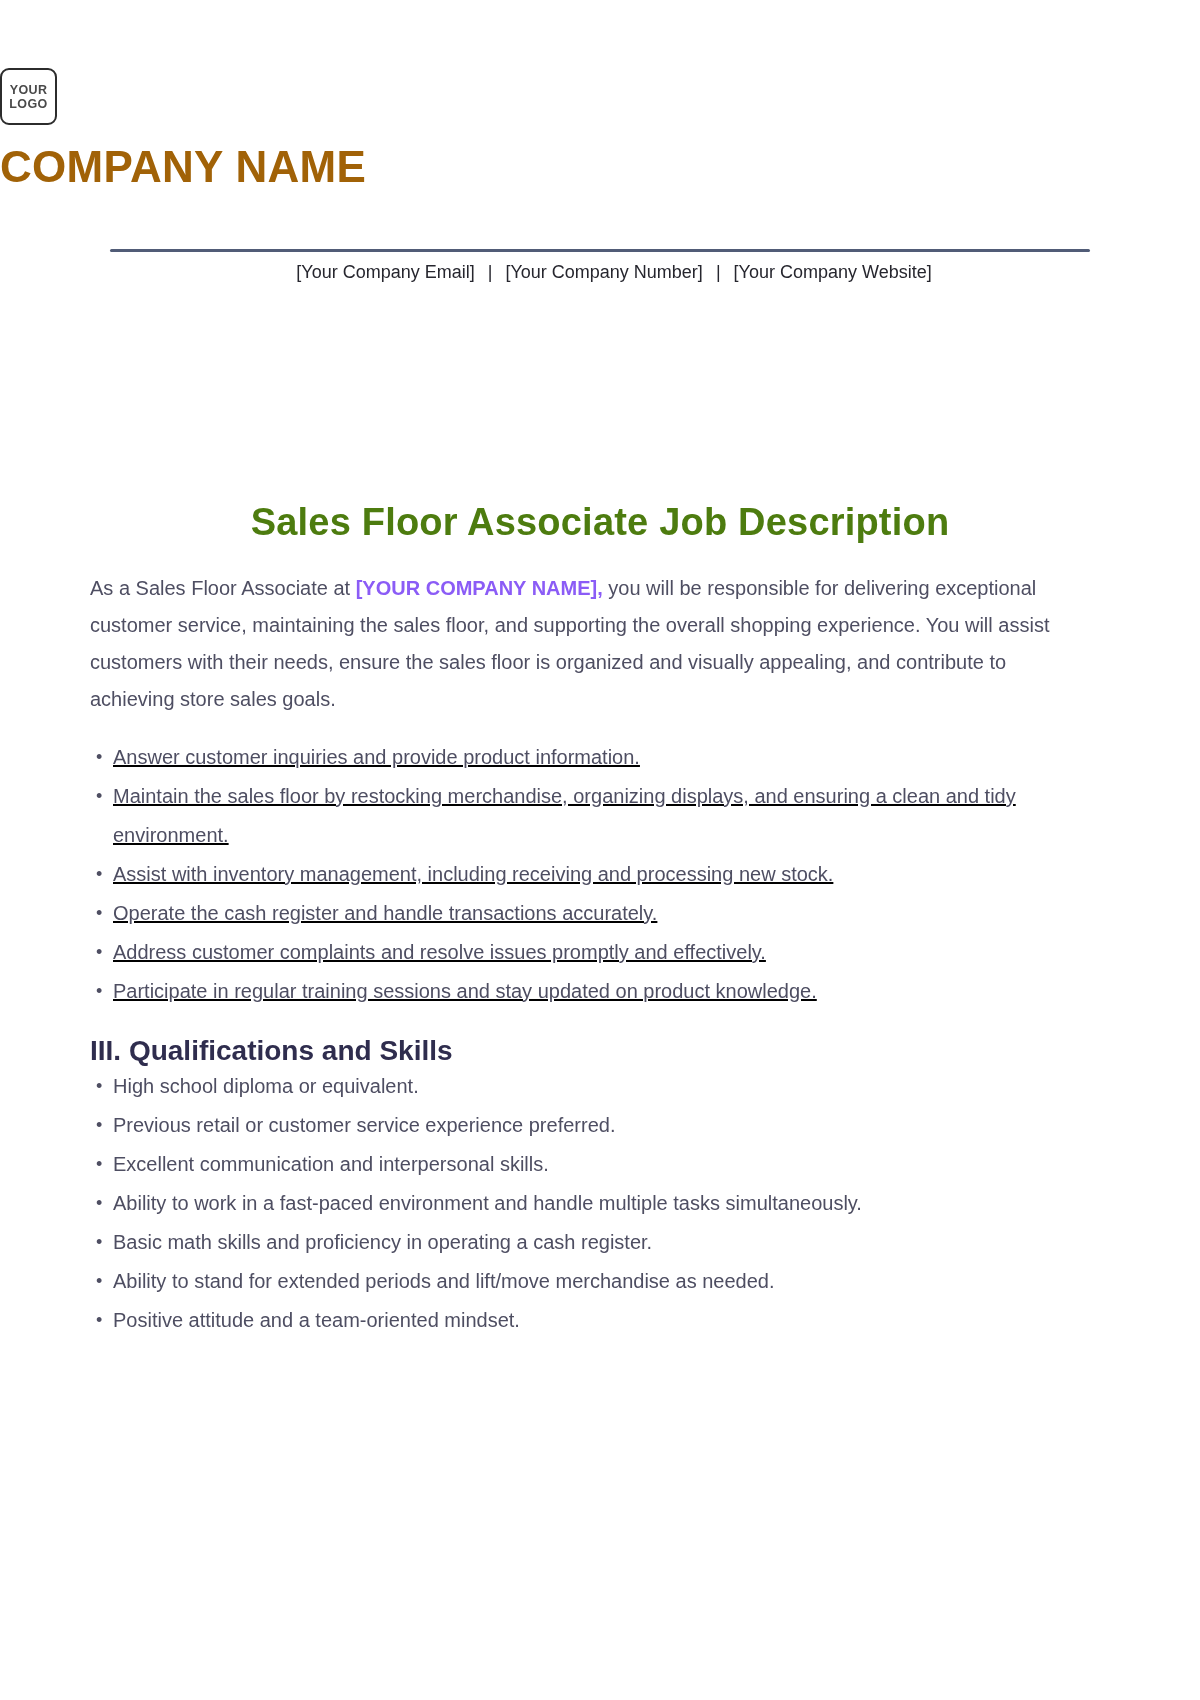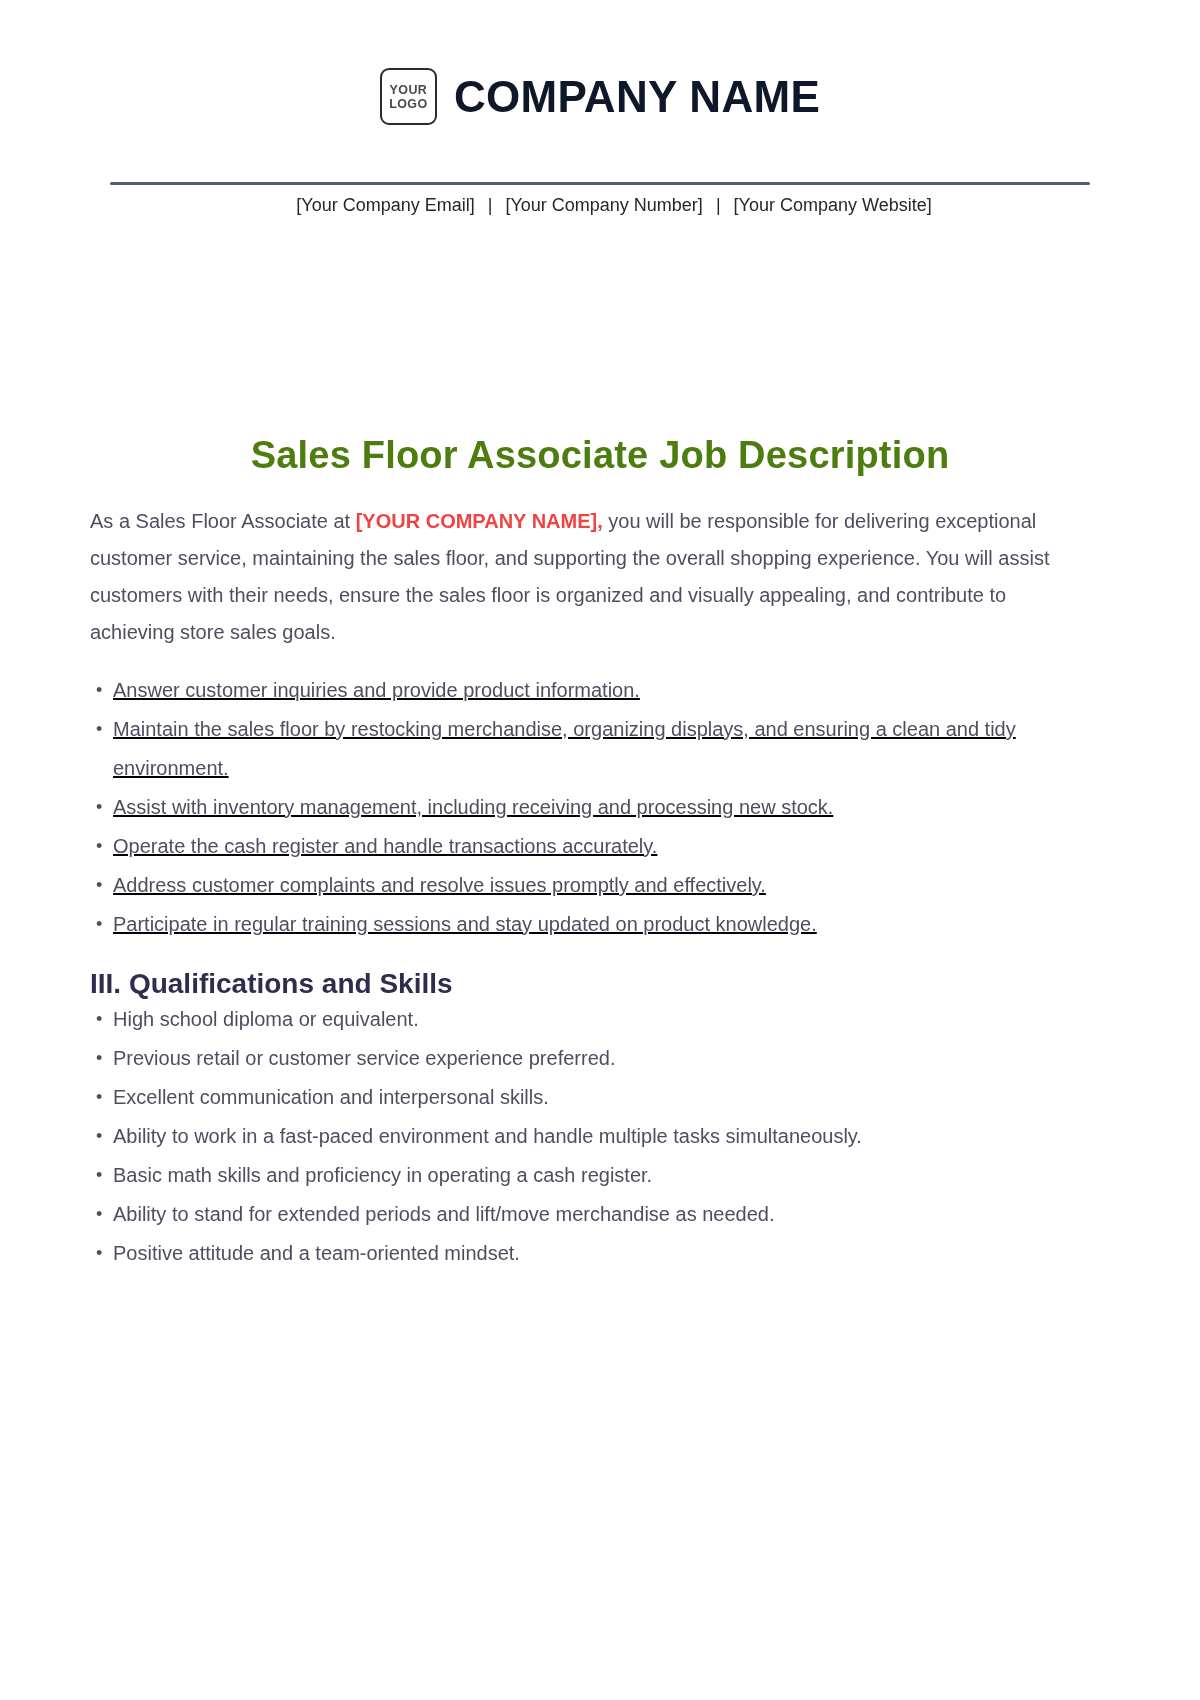--- a/index.html
+++ b/index.html
@@ -9,37 +9,37 @@
     font-family: "Liberation Sans", "DejaVu Sans", sans-serif;
     -webkit-font-smoothing: antialiased;
   }
   .page { width: 1200px; min-height: 1700px; background: #ffffff; overflow: hidden; }
 
   
   .header {
     padding-top: 68px;
     display: flex;
     justify-content: center;
-    align-items: center;
     gap: 17px;
+    flex-direction: column;
   }
   .logo-box {
     width: 53px; height: 53px;
     border: 2.5px solid #2c2c2c;
     border-radius: 9px;
     display: flex; flex-direction: column;
     align-items: center; justify-content: center;
     flex: 0 0 auto;
   }
   .logo-box span {
     font-size: 12.5px; font-weight: 700; color: #4a4a4a;
     letter-spacing: 0.4px; line-height: 1.12;
   }
   .company-name {
-    font-size: 44px; font-weight: 700; color: #0f172a;
+    font-size: 44px; font-weight: 700; color: #a16207;
     letter-spacing: 0.3px; white-space: nowrap;
   }
   .divider { height: 3px; background: #515C77; margin: 57px 110px 0; border-radius: 2px; }
   .contact {
     margin-top: 10px; text-align: center;
     font-size: 18px; color: #26262E; margin-left: 28px;
   }
   .contact .sep { margin: 0 8px; font-weight: 400; }
 
   
@@ -52,21 +52,21 @@
     margin: 0; font-size: 28px; font-weight: 700; color: #2F2D4E;
   }
   .heading-summary { margin-top: 100px; }
   .heading-resp    { margin-top: 85px; }
   .heading-qual    { margin-top: 24px; }
 
   .intro {
     margin-top: 26px; max-width: 1005px;
     font-size: 20px; line-height: 37px; color: #4E4E62;
   }
-  .intro .ph-bold { color: #ef4444; font-weight: 700; }
+  .intro .ph-bold { color: #8b5cf6; font-weight: 700; }
 
   ul.bullet-list { list-style: none; margin: 0; padding: 0; max-width: 973px; }
   .resp-list { margin-top: 50px; text-decoration: underline; }
   .qual-list { margin-top: 49px; }
   ul.bullet-list li {
     position: relative; padding-left: 23px;
     font-size: 20px; line-height: 39px; color: #4E4E62;
   }
   ul.bullet-list li::before {
     content: "\2022";

